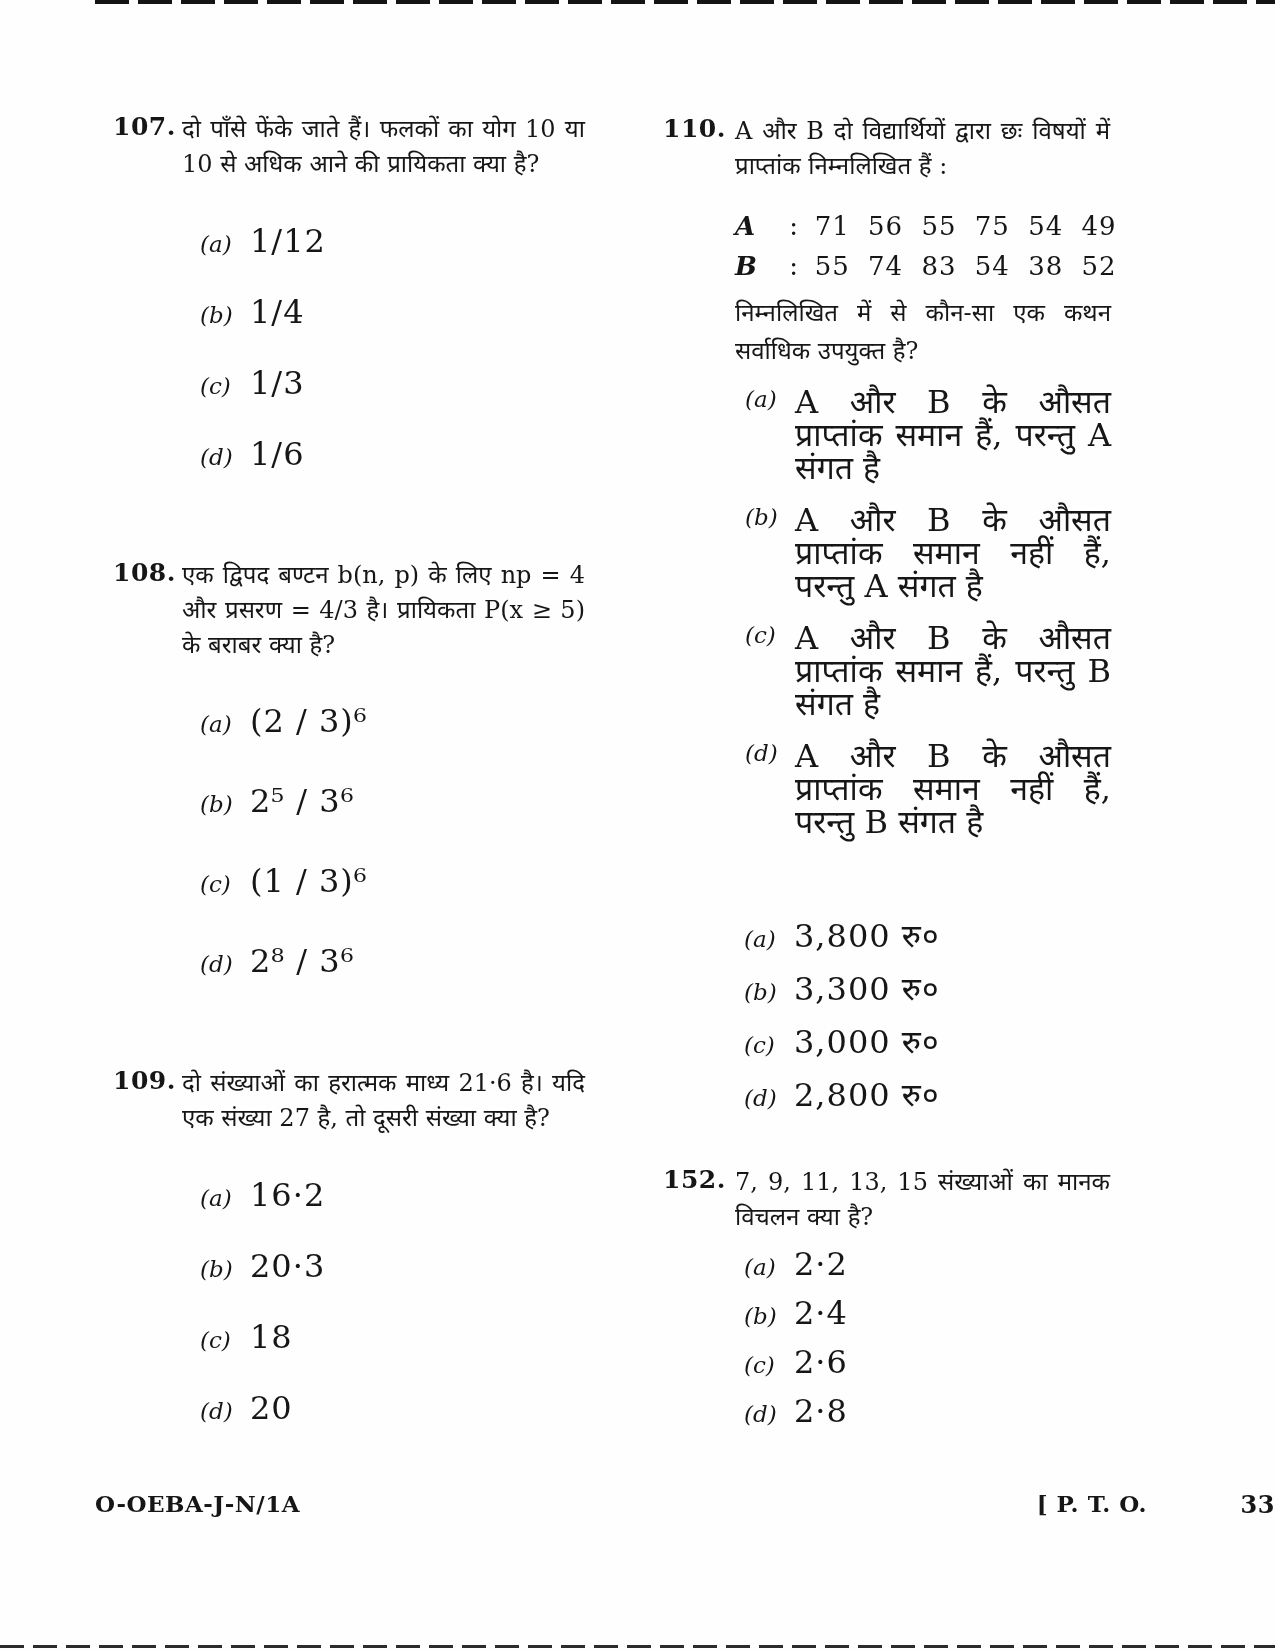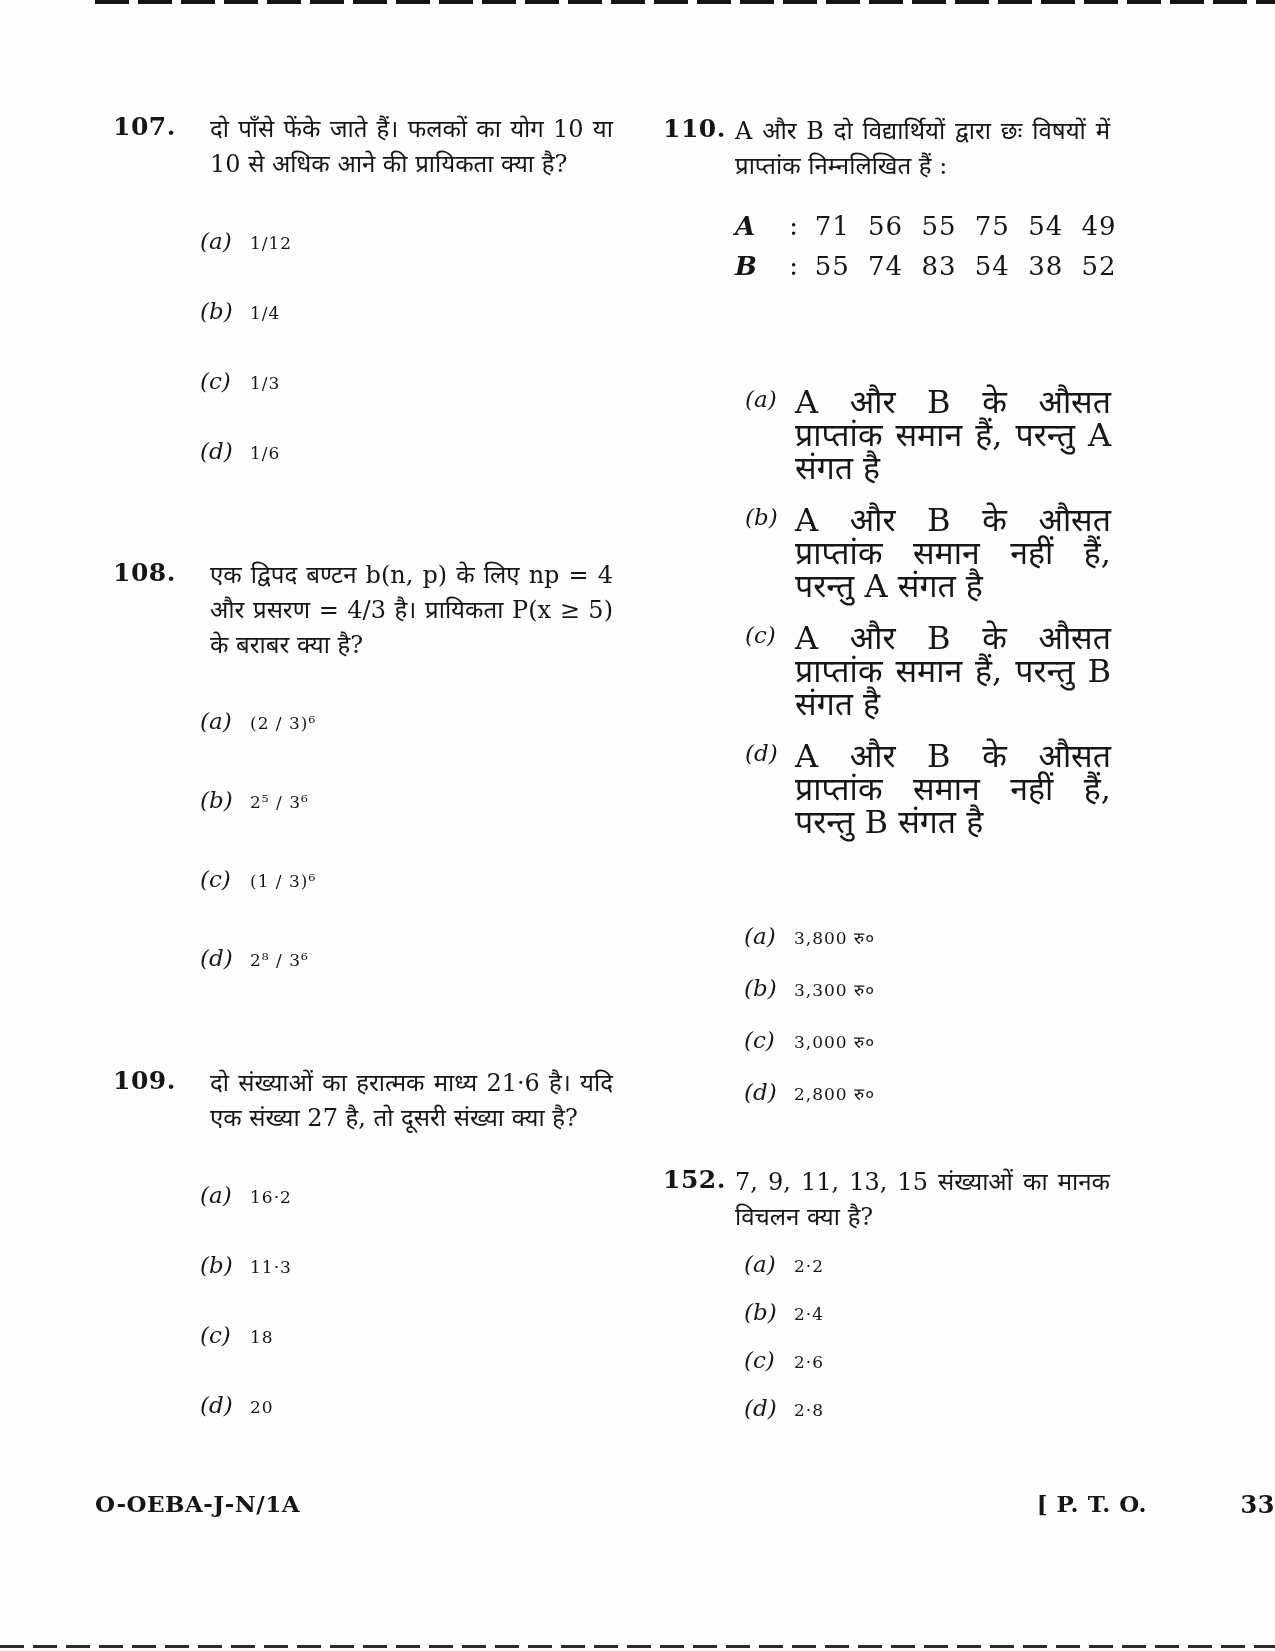--- a/index.html
+++ b/index.html
@@ -21,31 +21,31 @@
     background:repeating-linear-gradient(90deg,#141414 0 24px,transparent 24px 33px);
   }
   .q { position:absolute; }
   .qnum {
     position:absolute; left:0; top:0;
     font-weight:700; font-size:25px; letter-spacing:.5px;
   }
   .qbody {
     font-size:24px; line-height:35px; text-align:justify;
   }
-  .q-left .qbody  { margin-left:97px; width:403px; }
+  .q-left .qbody  { margin-left:69px; width:403px; }
   .q-right .qbody { margin-left:72px; width:375px; }
   .q111 .qbody { line-height:36px; }
   
   .opts { position:absolute; }
   .orow { display:flex; align-items:baseline; }
   .olabel {
     display:inline-block; width:50px; flex:0 0 50px;
     font-style:italic; font-size:23px;
   }
-  .ovalue { font-size:17px; letter-spacing:1px; white-space:nowrap; }
+  .ovalue { font-size:32px; letter-spacing:1px; white-space:nowrap; }
   .opts-68 .orow { line-height:30px; margin-bottom:38px; }
   .opts-77 .orow { line-height:34px; margin-bottom:43px; font-size:25px; }
   .opts-50 .orow { line-height:30px; margin-bottom:20px; }
   .opts-46 .orow { line-height:30px; margin-bottom:16px; }
   .opts-110 .orow { margin-bottom:19px; align-items:flex-start; }
   .opts-110 .otext {
     display:inline-block; width:316px;
     font-size:32px; line-height:33px; text-align:justify;
   }
   
@@ -118,21 +118,21 @@
     <span class="qnum">109.</span>
     <div class="qbody">दो संख्याओं का हरात्मक माध्य 21·6 है। यदि एक संख्या 27 है, तो दूसरी संख्या क्या है?</div>
   </div>
   <div class="opts opts-68" style="left:200px; top:1180px;">
     <div class="orow">
       <span class="olabel">(a)</span>
       <span class="ovalue">16·2</span>
     </div>
     <div class="orow">
       <span class="olabel">(b)</span>
-      <span class="ovalue">11·3</span>
+      <span class="ovalue">20·3</span>
     </div>
     <div class="orow">
       <span class="olabel">(c)</span>
       <span class="ovalue">18</span>
     </div>
     <div class="orow">
       <span class="olabel">(d)</span>
       <span class="ovalue">20</span>
     </div>
   </div>
@@ -158,20 +158,23 @@
       <span class="mcolon">:</span>
       <span class="mcell">55</span>
       <span class="mcell">74</span>
       <span class="mcell">83</span>
       <span class="mcell">54</span>
       <span class="mcell">38</span>
       <span class="mcell">52</span>
     </div>
   </div>
 
+  <div class="q" style="left:735px; top:294px; width:376px;">
+    <div class="qbody" style="margin-left:0; width:376px; line-height:38px;">निम्नलिखित में से कौन-सा एक कथन सर्वाधिक उपयुक्त है?</div>
+  </div>
 
   <div class="opts opts-110" style="left:745px; top:386px;">
     <div class="orow">
       <span class="olabel">(a)</span>
       <span class="otext">A और B के औसत प्राप्तांक समान हैं, परन्तु A संगत है</span>
     </div>
     <div class="orow">
       <span class="olabel">(b)</span>
       <span class="otext">A और B के औसत प्राप्तांक समान नहीं हैं, परन्तु A संगत है</span>
     </div>

